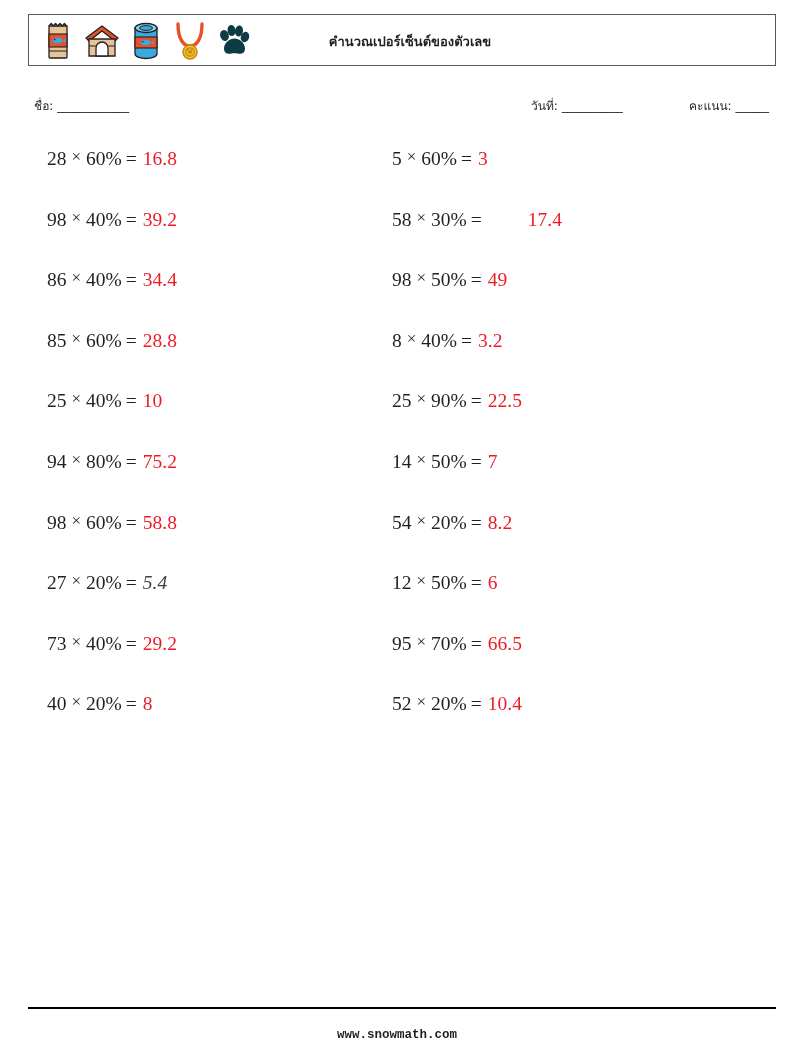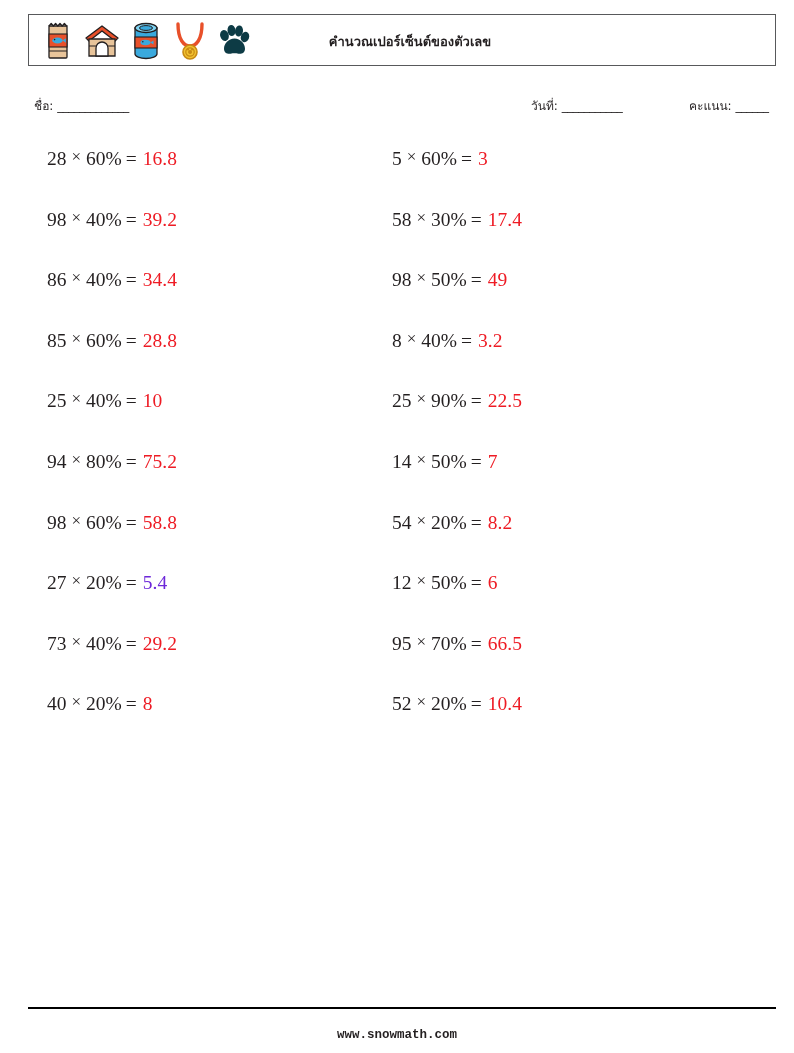--- a/index.html
+++ b/index.html
@@ -284,21 +284,21 @@
         <span class="times">×</span>
         <span class="expr">60%</span>
         <span class="equals">=</span>
         <span class="answer" style="color: rgb(238, 27, 36);">58.8</span>
       </div>
     <div class="prob-row">
         <span class="expr">27</span>
         <span class="times">×</span>
         <span class="expr">20%</span>
         <span class="equals">=</span>
-        <span class="answer" style="color: #6d28d9;">5.4</span>
+        <span class="answer" style="color: #404040; font-style: italic;">5.4</span>
       </div>
     <div class="prob-row">
         <span class="expr">73</span>
         <span class="times">×</span>
         <span class="expr">40%</span>
         <span class="equals">=</span>
         <span class="answer" style="color: rgb(238, 27, 36);">29.2</span>
       </div>
     <div class="prob-row">
         <span class="expr">40</span>
@@ -315,21 +315,21 @@
         <span class="times">×</span>
         <span class="expr">60%</span>
         <span class="equals">=</span>
         <span class="answer" style="color: rgb(238, 27, 36);">3</span>
       </div>
     <div class="prob-row">
         <span class="expr">58</span>
         <span class="times">×</span>
         <span class="expr">30%</span>
         <span class="equals">=</span>
-        <span class="answer" style="color: rgb(238, 27, 36);">17.4</span>
+        <span class="answer" style="color: rgb(238, 27, 36); margin-left: 40px;">17.4</span>
       </div>
     <div class="prob-row">
         <span class="expr">98</span>
         <span class="times">×</span>
         <span class="expr">50%</span>
         <span class="equals">=</span>
         <span class="answer" style="color: rgb(238, 27, 36);">49</span>
       </div>
     <div class="prob-row">
         <span class="expr">8</span>

